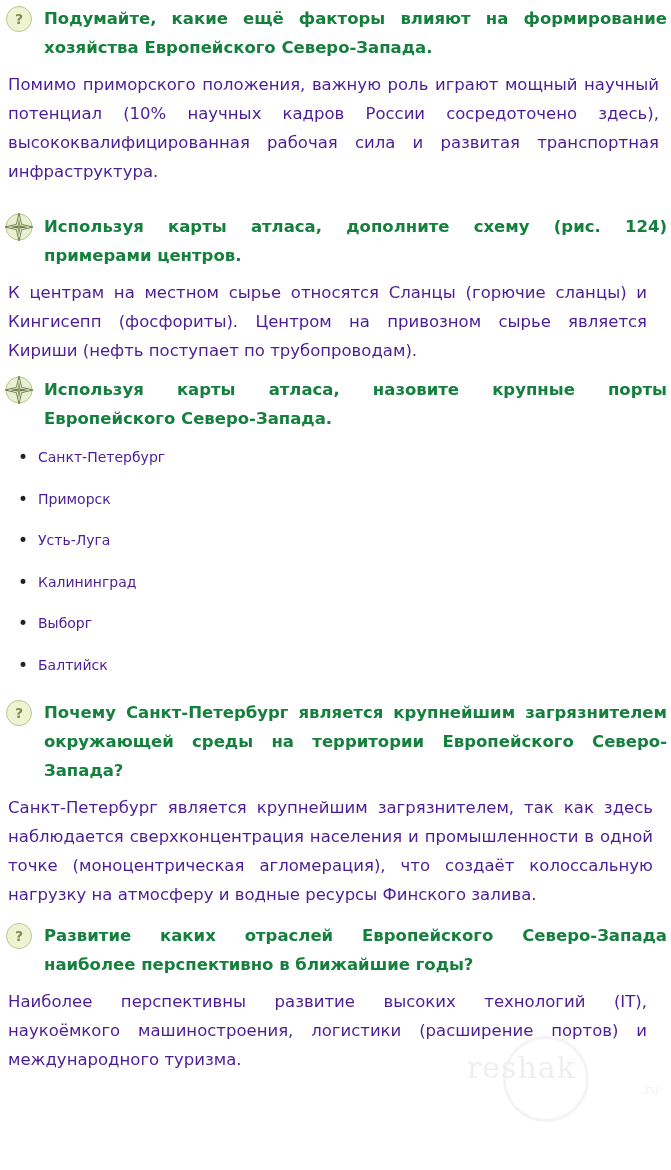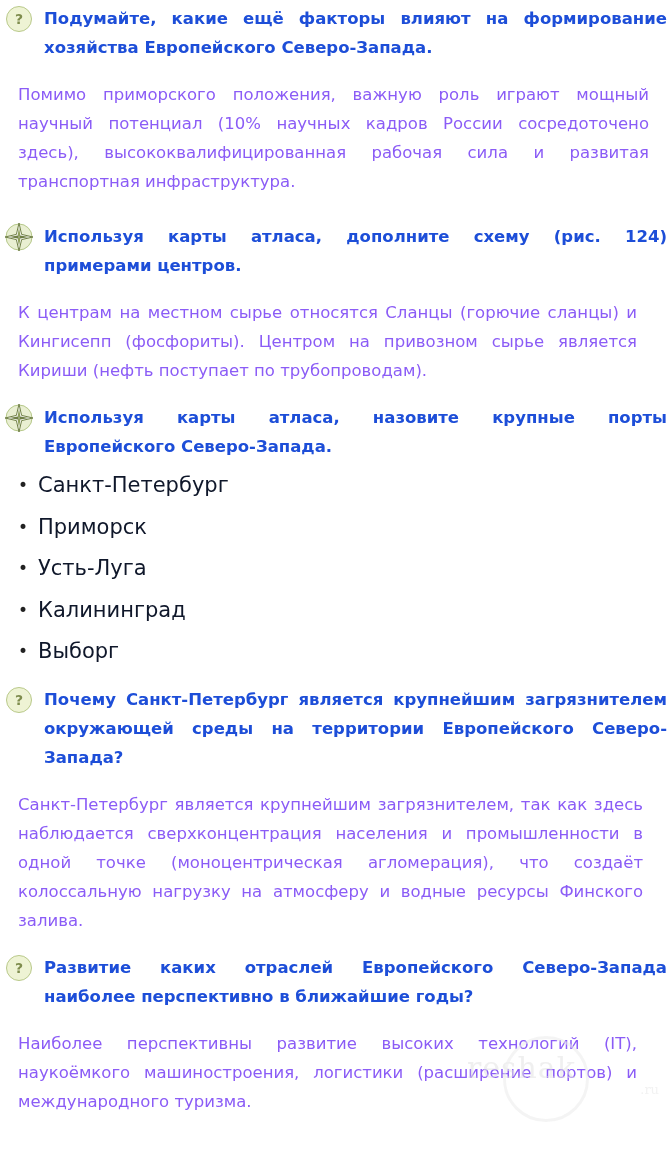--- a/index.html
+++ b/index.html
@@ -30,30 +30,30 @@
   }
   .q-block {
     margin-top: 6px;
   }
   .q-text {
     font-weight: bold;
     font-size: 16.5px;
     line-height: 29px;
     text-align: justify;
     text-align-last: left;
-    color: #1d4ed8;
+    color: #15803d;
     margin: 0;
   }
   .a-text {
     font-size: 16.5px;
     line-height: 29px;
     text-align: justify;
     text-align-last: left;
-    color: #8b5cf6;
-    margin: 18px;
+    color: #4c1d95;
+    margin: 8px;
     padding-left: 0;
     padding-right: 2px;
   }
   .answer {
     padding-left: 0;
     padding-right: 2px;
     margin-top: 2px;
     margin-bottom: 2px;
   }
   
@@ -83,23 +83,23 @@
     top: 0px;
     width: 30px;
     height: 30px;
   }
   ul.port-list {
     margin: 4px 0 2px 0;
     padding-left: 38px;
     list-style: none;
   }
   ul.port-list li {
-    font-size: 21px;
+    font-size: 14px;
     line-height: 41.5px;
-    color: #0f172a;
+    color: #4c1d95;
     position: relative;
   }
   ul.port-list li::before {
     content: "\2022";
     position: absolute;
     left: -20px;
     top: 0;
     font-size: 17px;
     color: #222;
   }
@@ -183,20 +183,21 @@
       </svg>
     </span>
     <p class="q-text">Используя карты атласа, назовите крупные порты Европейского Северо-Запада.</p>
   </div>
   <ul class="port-list">
     <li>Санкт-Петербург</li>
     <li>Приморск</li>
     <li>Усть-Луга</li>
     <li>Калининград</li>
     <li>Выборг</li>
+    <li>Балтийск</li>
   </ul>
 
   <div class="block q-block" style="margin-top:12px;">
     <div class="icon-q">?</div>
     <p class="q-text">Почему Санкт-Петербург является крупнейшим загрязнителем окружающей среды на территории Европейского Северо-Запада?</p>
   </div>
   <div class="block answer" style="padding-left:0; padding-right:8px;">
     <p class="a-text">Санкт-Петербург является крупнейшим загрязнителем, так как здесь наблюдается сверхконцентрация населения и промышленности в одной точке (моноцентрическая агломерация), что создаёт колоссальную нагрузку на атмосферу и водные ресурсы Финского залива.</p>
   </div>
 

